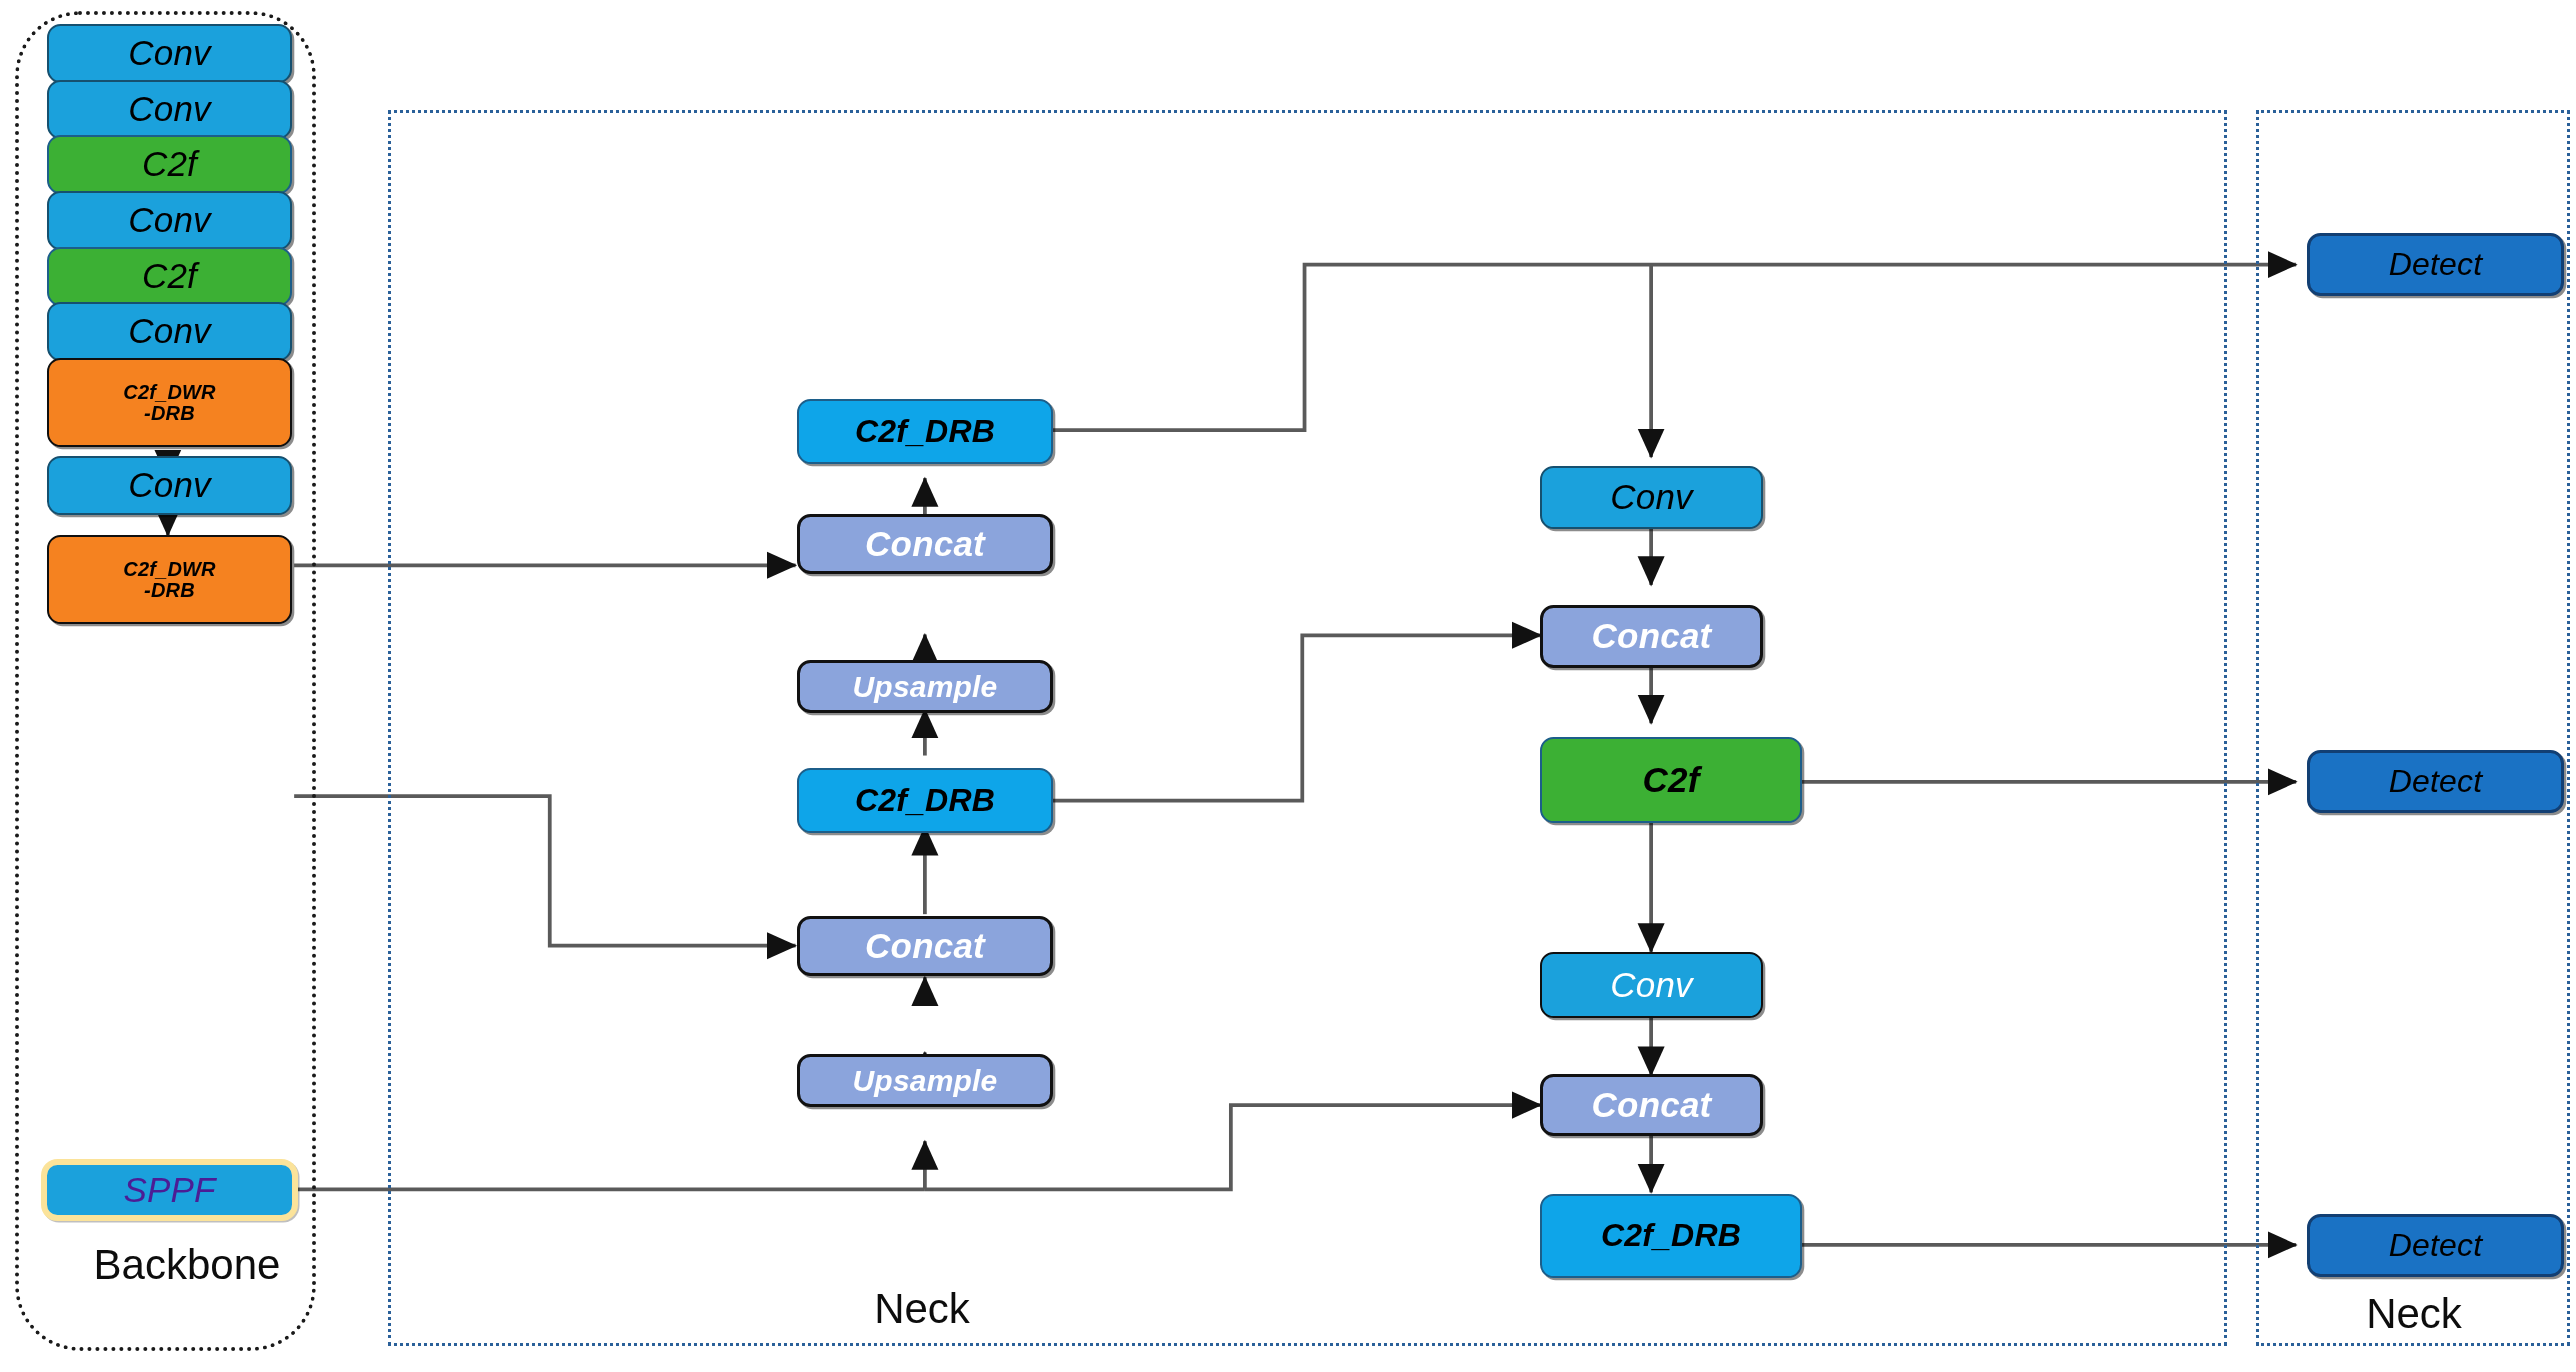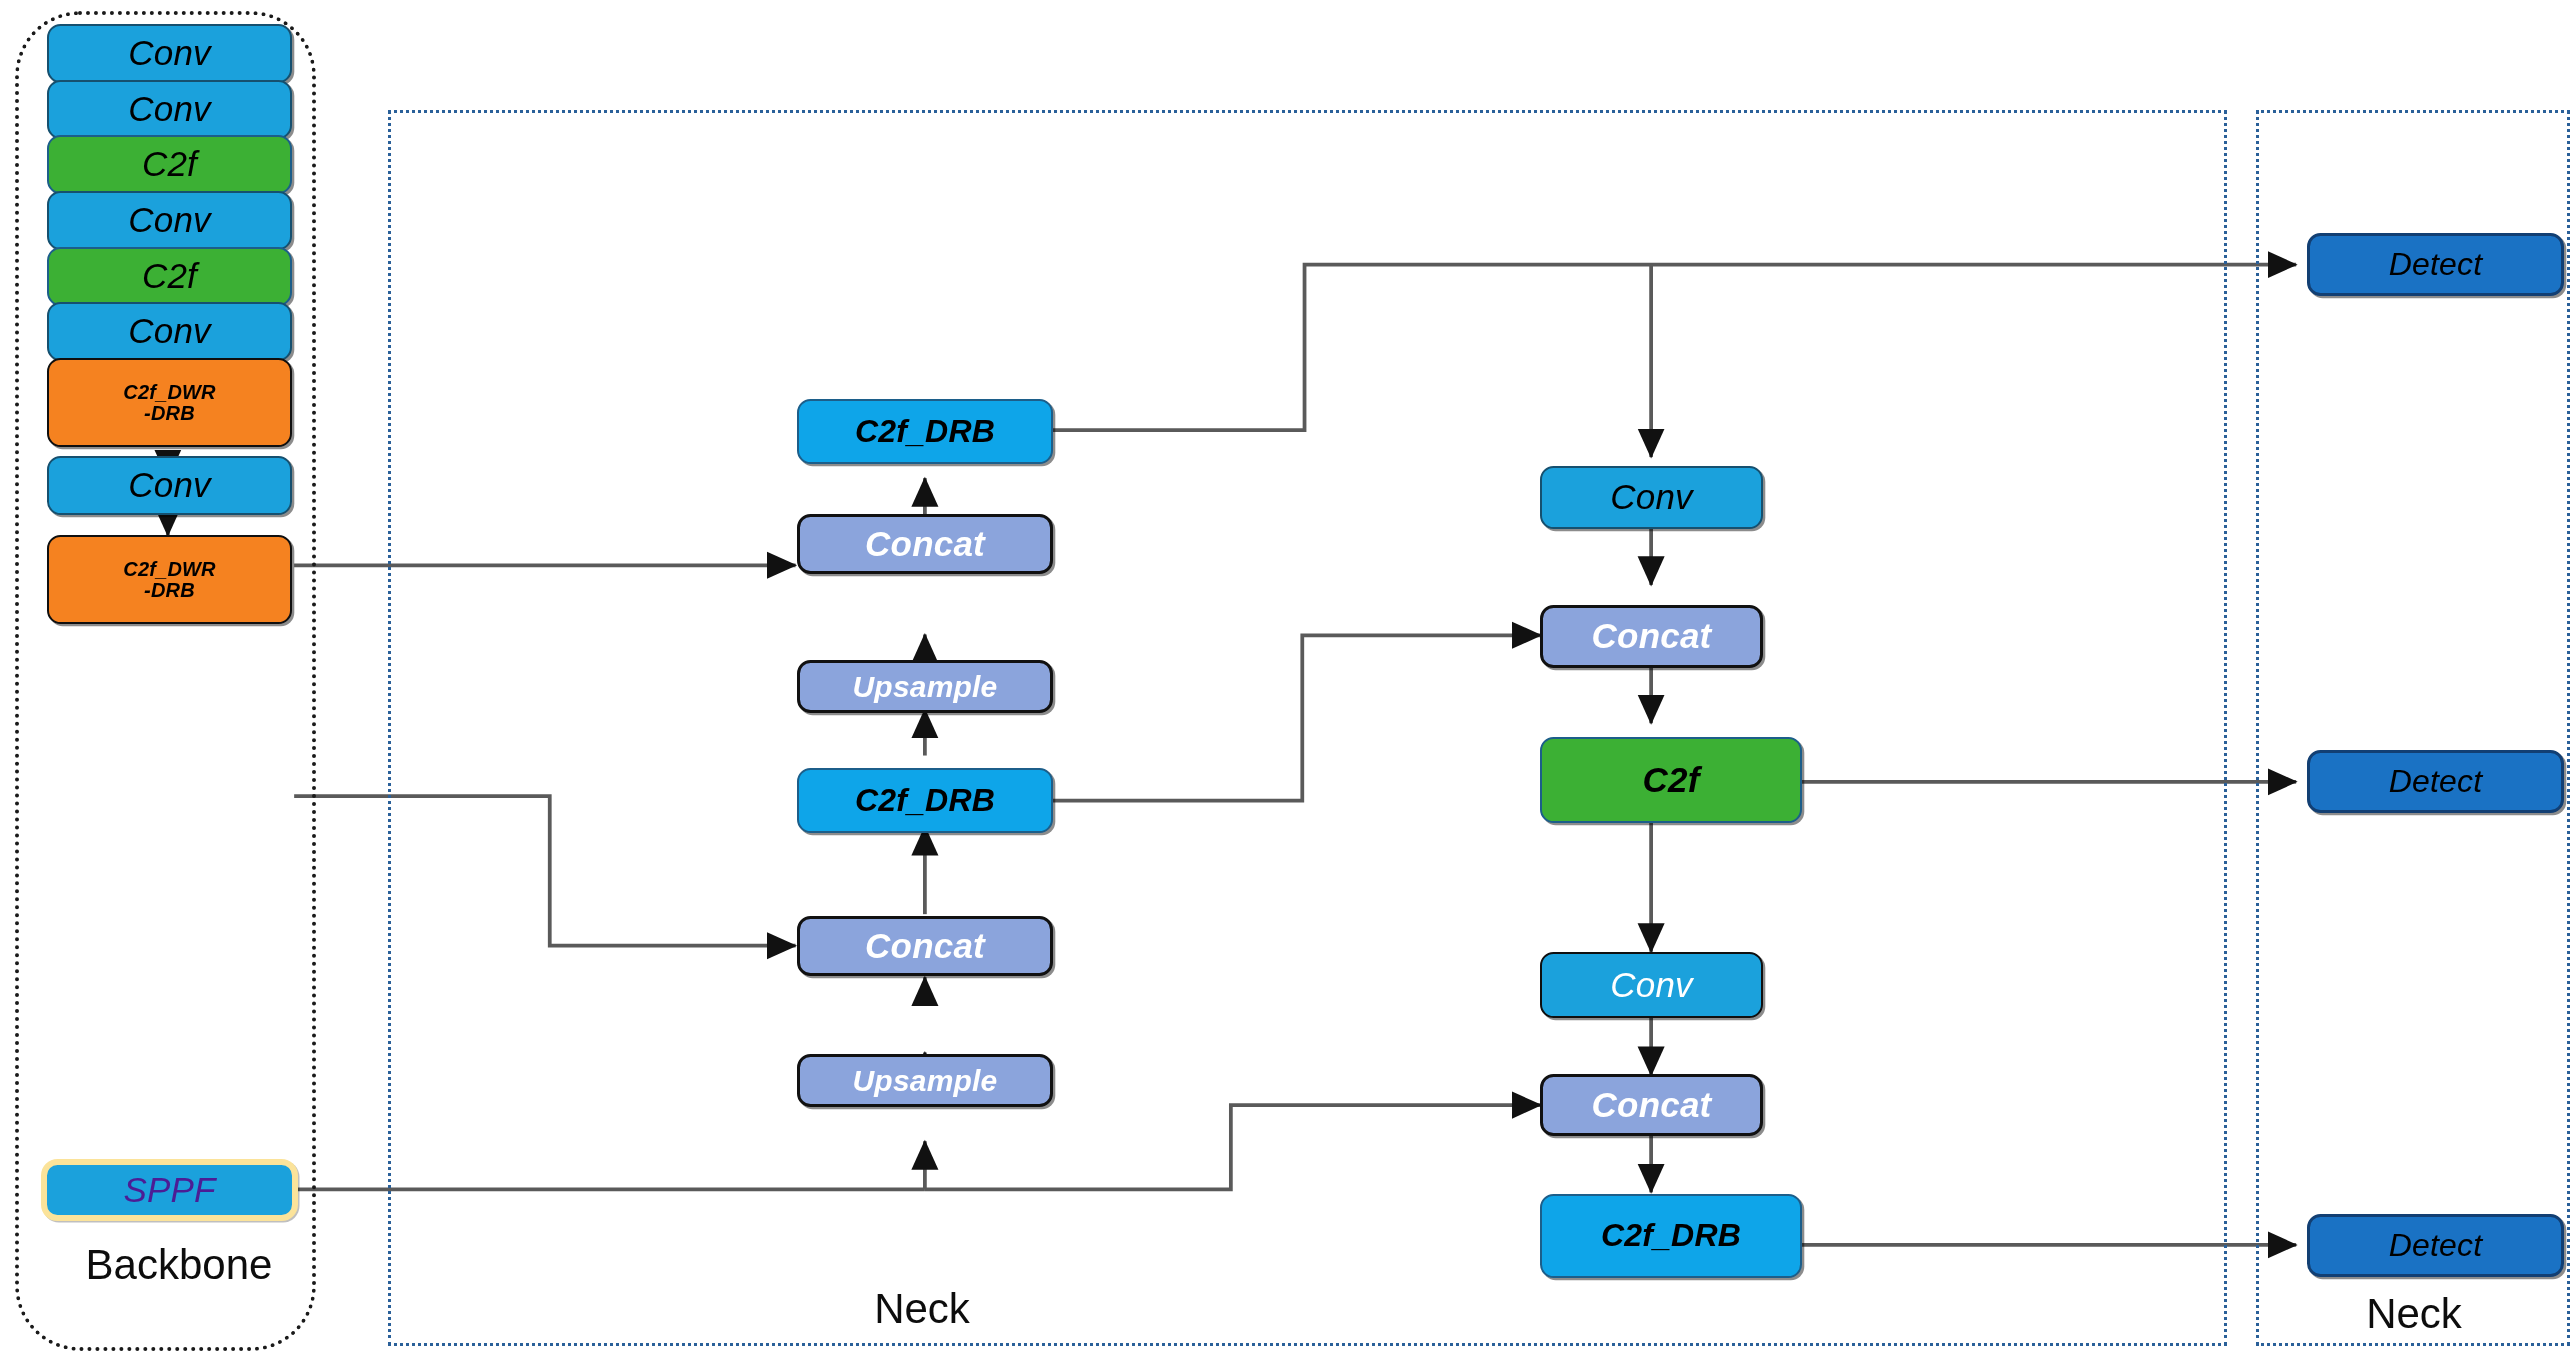--- a/index.html
+++ b/index.html
@@ -92,21 +92,21 @@
 
       <path d="M2396,1040 L3054,1040" marker-end="url(#ah)"></path>
       <path d="M2396,1656 L3054,1656" marker-end="url(#ah)"></path>
     </g>
   </svg>
 
   <div class="group backbone" style="left:15px;top:10.5px;width:301px;height:1340px;"></div>
   <div class="group neck" style="left:388px;top:110px;width:1839px;height:1236px;"></div>
   <div class="group head" style="left:2256px;top:110px;width:314px;height:1236px;"></div>
 
-  <div class="group-label" style="left:179px;top:1244px;">Backbone</div>
+  <div class="group-label" style="left:187px;top:1244px;">Backbone</div>
   <div class="group-label" style="left:922px;top:1244px;margin-top:44px;">Neck</div>
   <div class="group-label" style="left:2414px;top:1293px;">Neck</div>
 
   <div class="node n-conv" style="left:47px;top:24px;width:245px;height:59px;">
     <span class="lbl">Conv</span>
   </div>
   <div class="node n-conv" style="left:47px;top:80px;width:245px;height:59px;">
     <span class="lbl">Conv</span>
   </div>
   <div class="node n-c2f" style="left:47px;top:135px;width:245px;height:59px;">

